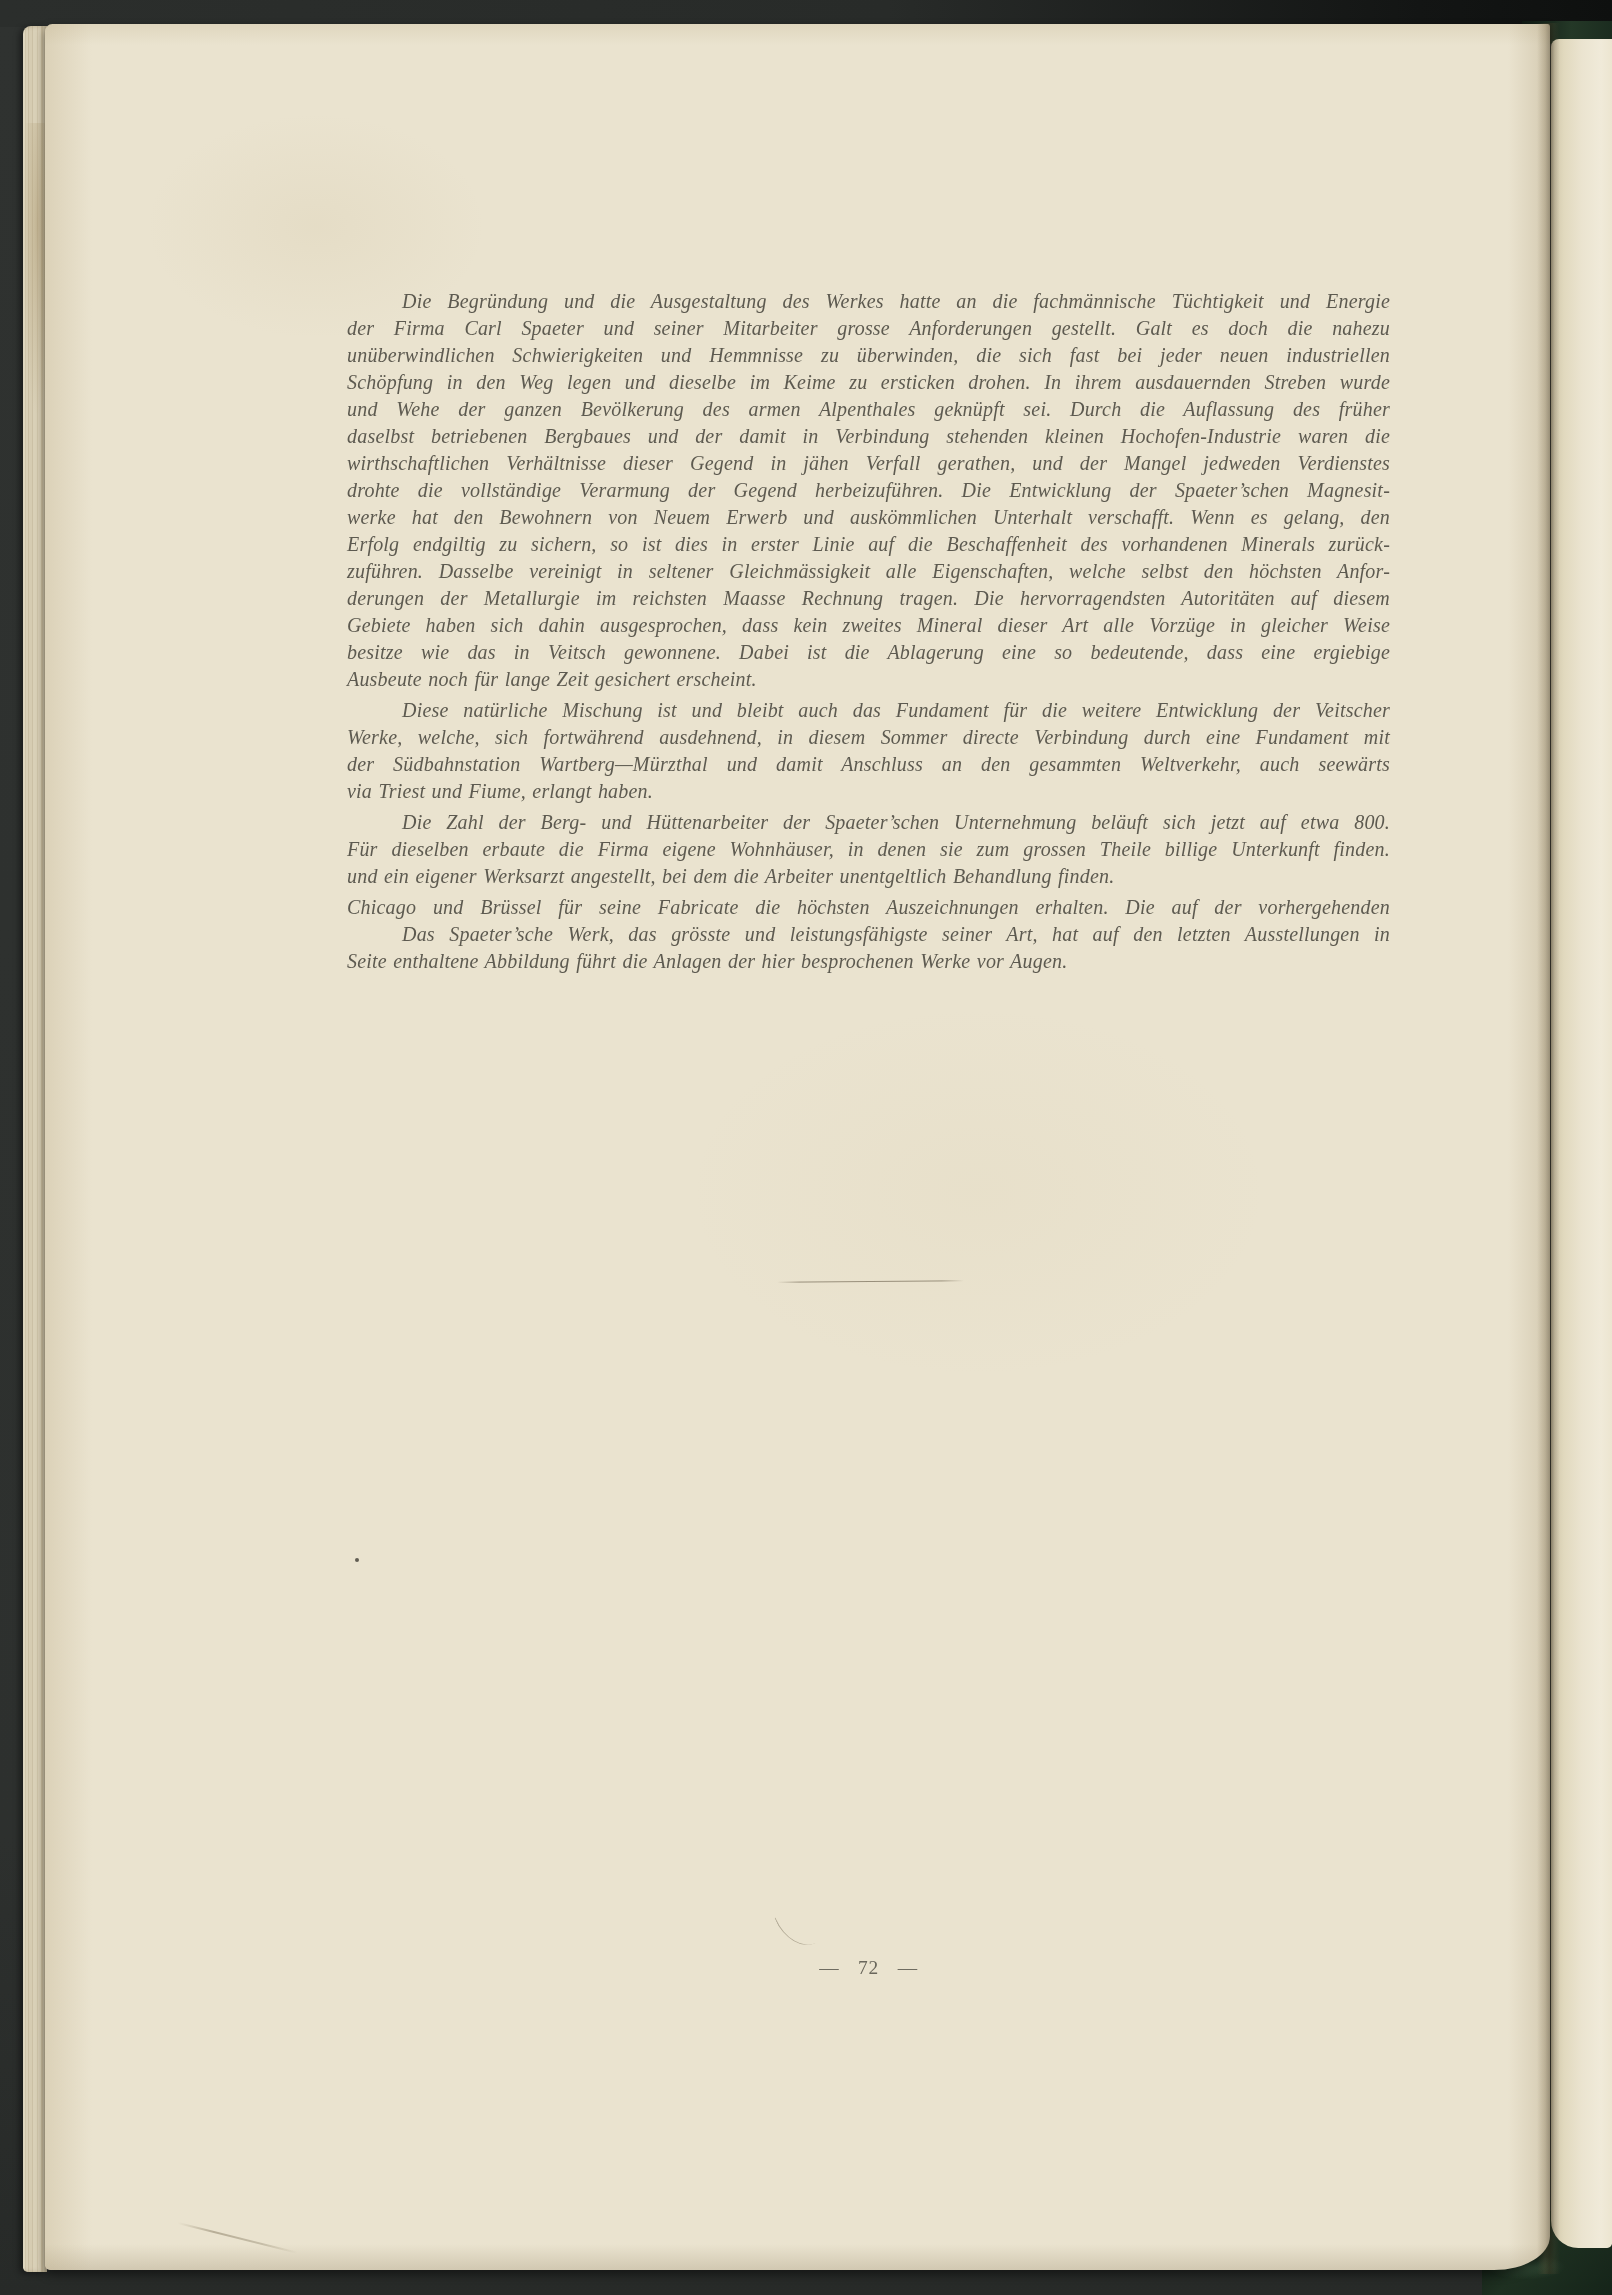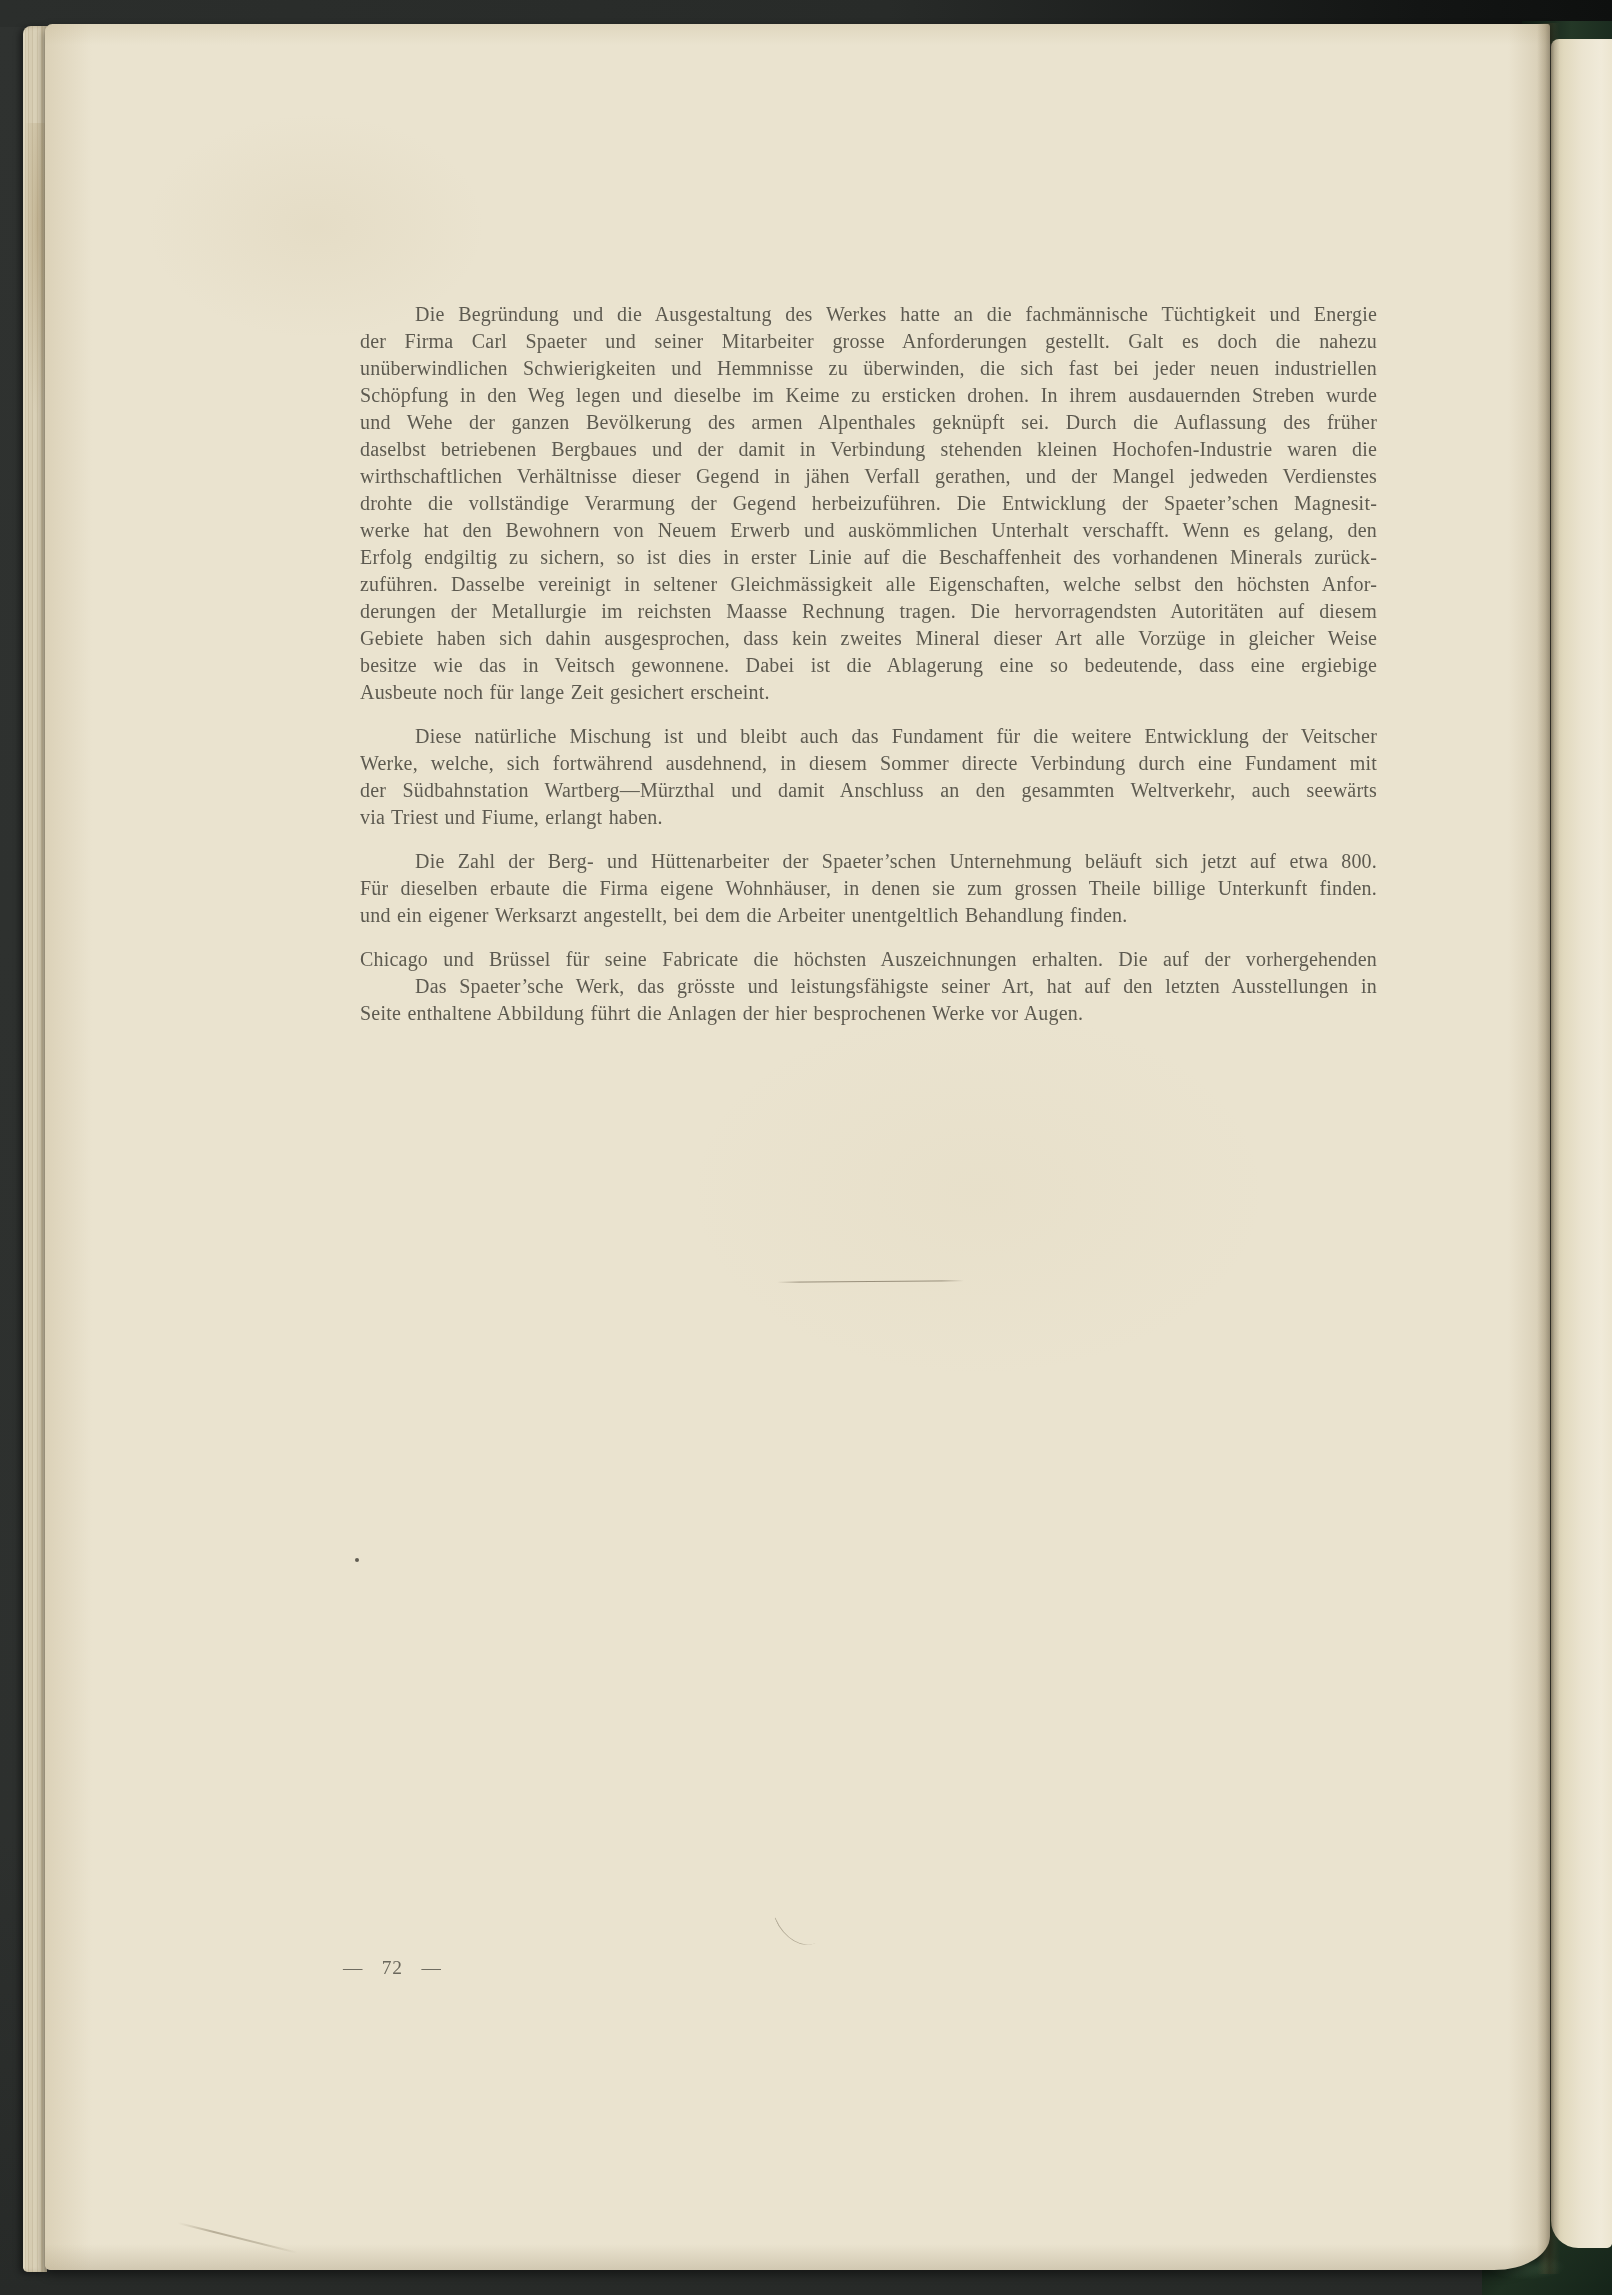--- a/index.html
+++ b/index.html
@@ -75,41 +75,41 @@
       rgba(62,52,32,.38) 55%, rgba(105,90,60,.15) 75%, rgba(105,90,60,0) 100%);
     pointer-events: none;
   }
   
   .text-block {
     position: absolute; left: 298px; top: 260px; width: 1051px;
     font-size: 20px; line-height: 27px;
     color: #5d5a50;
     letter-spacing: 0.2px; word-spacing: 1.2px;
   }
-  .para { margin: 17px; }
+  .para { margin: 4px; font-style: italic; }
   .line {
     text-align: justify;
     text-align-last: justify;
     text-justify: inter-word;
     white-space: normal;
   }
   .line.first { text-indent: 55px; }
   .line.last { text-align-last: left; }
   
   .divider {
     position: absolute; left: 732px; top: 1257px; width: 187px; height: 0.8px;
     background: linear-gradient(90deg,
       rgba(125,115,95,0) 0%, rgba(125,115,95,.75) 12%,
       rgba(125,115,95,.75) 88%, rgba(125,115,95,0) 100%);
     transform: rotate(-0.4deg);
   }
   
   .page-number {
     position: absolute; left: 298px; top: 1933px; width: 1051px;
-    text-align: left;
+    text-align: center;
     font-size: 19.4px; color: #6a675c;
     word-spacing: 13px; letter-spacing: 0.8px;
   }
   
   .artifact { position: absolute; pointer-events: none; }
   .speck {
     left: 310px; top: 1534px; width: 4px; height: 4px;
     border-radius: 50%; background: #49453c; opacity: .85;
   }
   .scratch {

